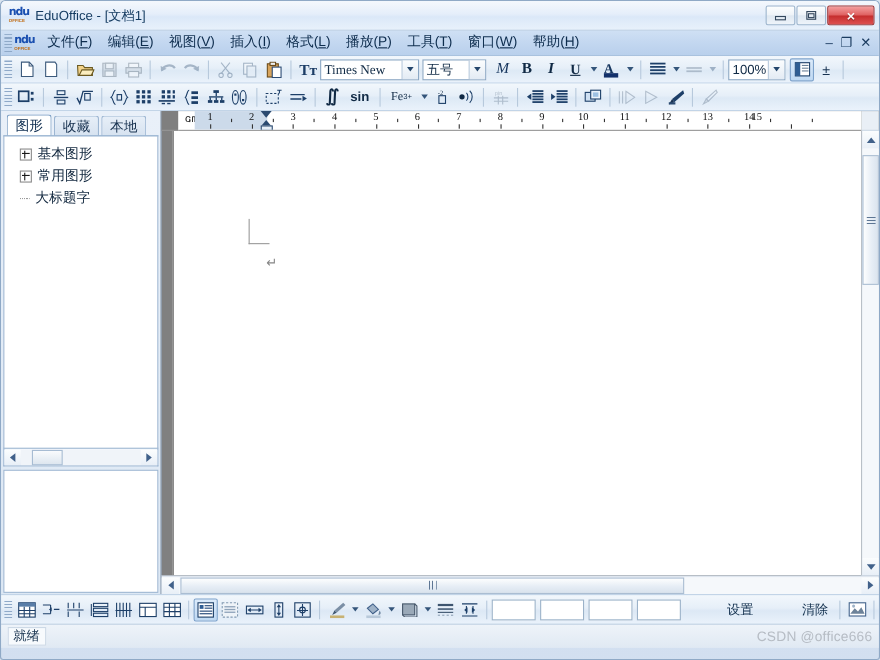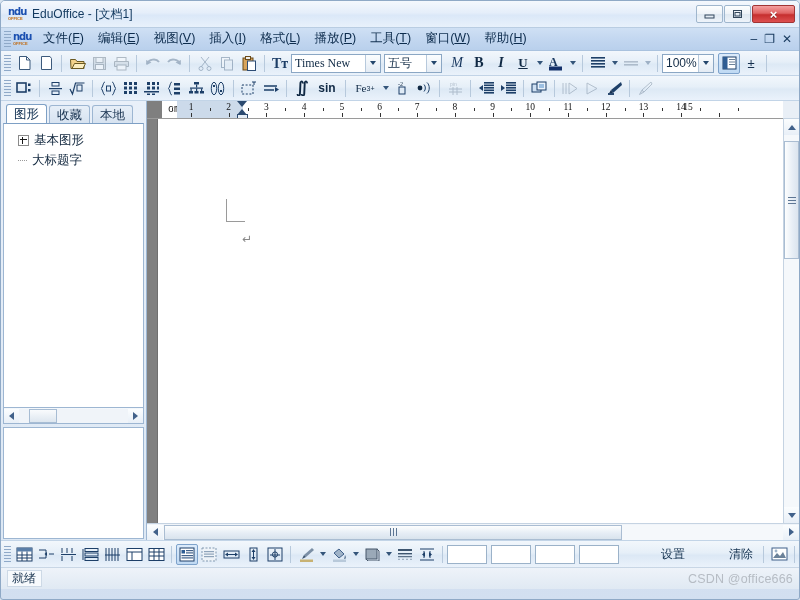--- a/index.html
+++ b/index.html
@@ -906,20 +906,24 @@
       <div class="tabs">
         <div class="tab sel">图形</div>
         <div class="tab">收藏</div>
         <div class="tab">本地</div>
       </div>
 
       <div class="tree">
         <div class="tree-row">
           <span class="expander"></span>
           <span>基本图形</span>
+        </div>
+        <div class="tree-row">
+          <span class="expander"></span>
+          <span>常用图形</span>
         </div>
         <div class="tree-row">
           <span class="leaf-dots"></span>
           <span>大标题字</span>
         </div>
       </div>
 
       <div class="tree-hscroll">
         <div class="sb-arrow left">
             <i></i>

